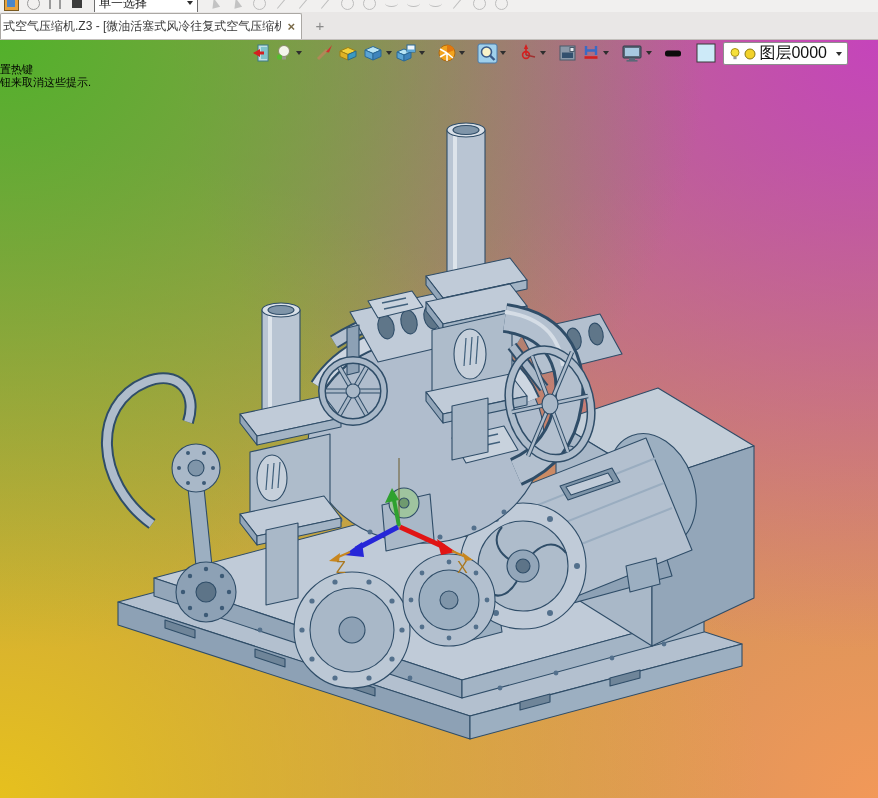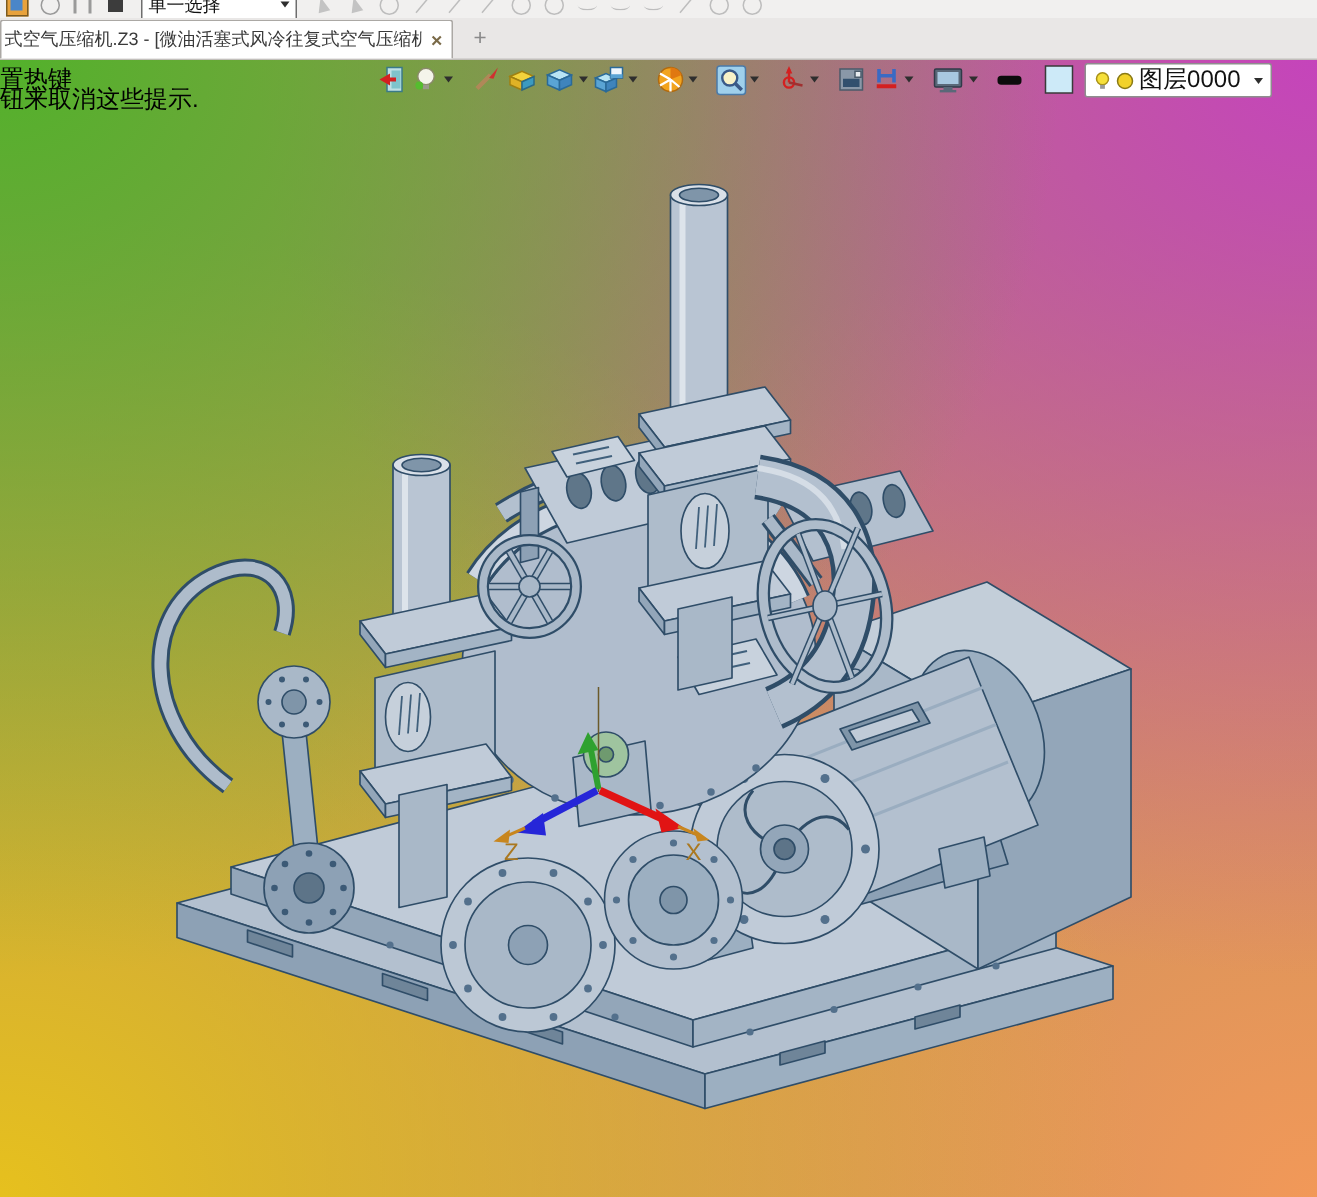--- a/index.html
+++ b/index.html
@@ -51,22 +51,22 @@
   .viewport{
     position:absolute;left:0;top:39px;width:878px;height:759px;z-index:1;
     background:
       radial-gradient(130% 130% at 0% 0%,   rgba(77,179,40,.95),  rgba(77,179,40,0) 62%),
       radial-gradient(130% 130% at 100% 0%, rgba(198,64,192,.95), rgba(198,64,192,0) 62%),
       radial-gradient(140% 140% at 0% 100%, rgba(233,195,26,.95), rgba(233,195,26,0) 62%),
       radial-gradient(140% 140% at 100% 100%,rgba(245,153,88,.95),rgba(245,153,88,0) 62%),
       #b28d5f;
   }
   .hint{
-    position:absolute;left:0;top:8px;z-index:20;
-    font-size:16px;line-height:13px;color:#000;white-space:pre;
+    position:absolute;left:0;top:24px;z-index:20;
+    font-size:11px;line-height:13px;color:#000;white-space:pre;
   }
   
   .dabar{
     position:absolute;left:251px;top:3px;height:22px;z-index:25;
     display:flex;align-items:center;
   }
   .da-item{display:flex;align-items:center;margin-right:3px;}
   .da-item svg{display:block;}
   .caret{width:0;height:0;border-left:3.5px solid transparent;border-right:3.5px solid transparent;border-top:4px solid #2e2e2e;margin-left:2px;}
   .sep{width:9px;}

